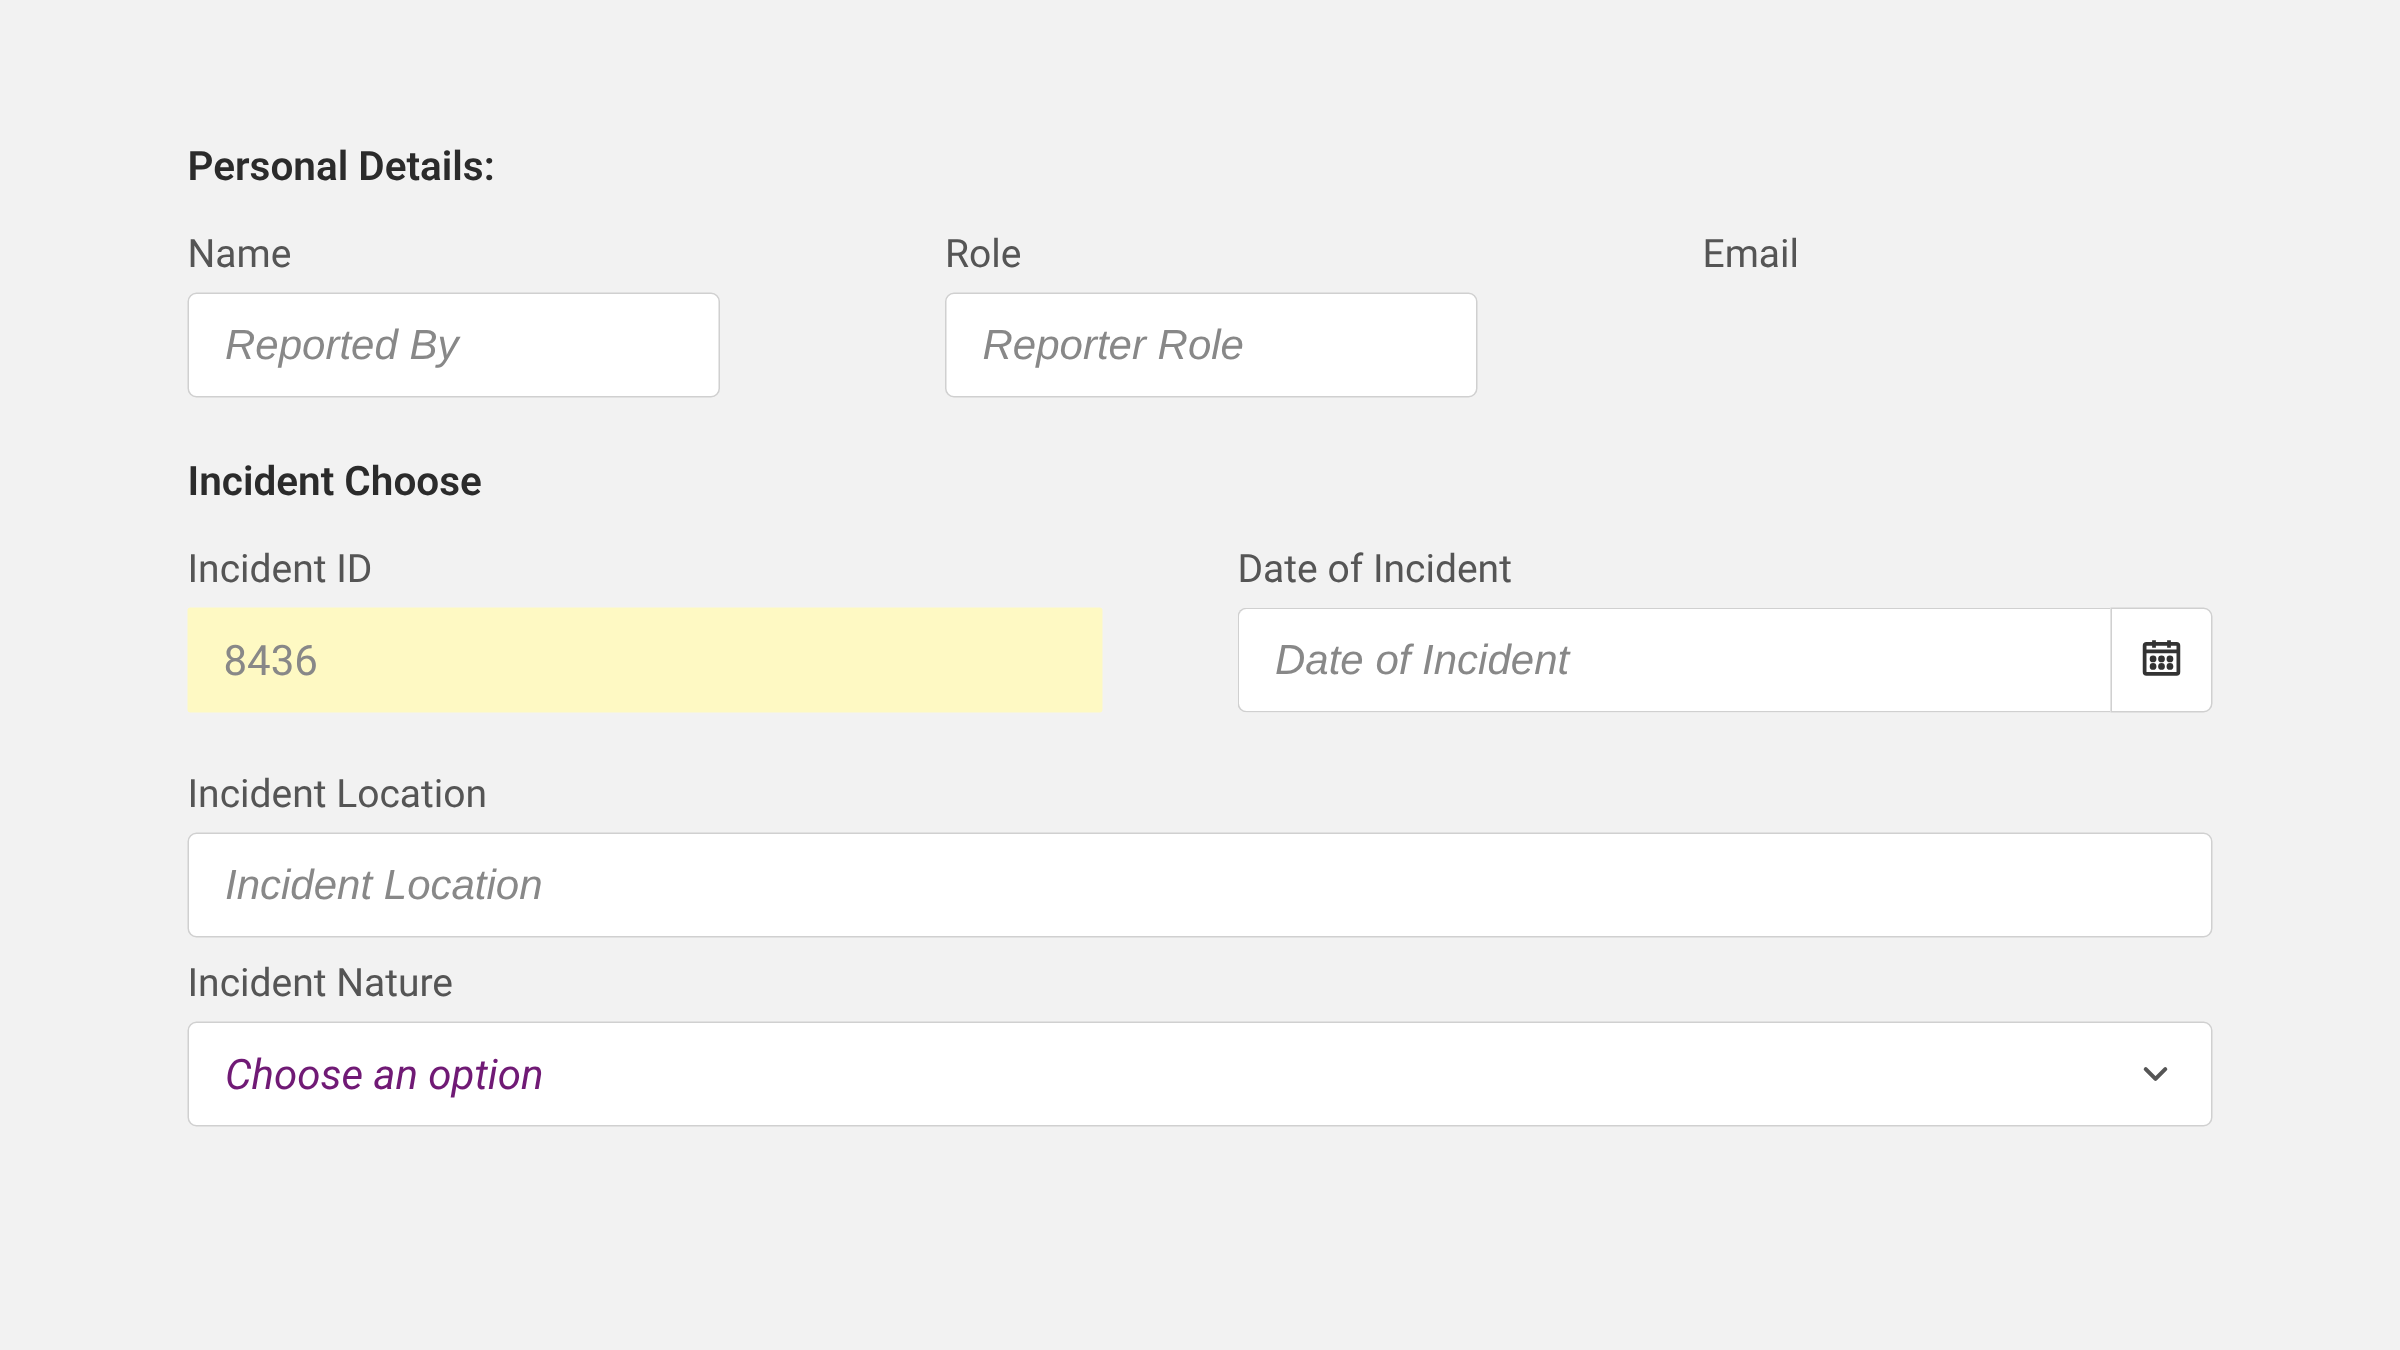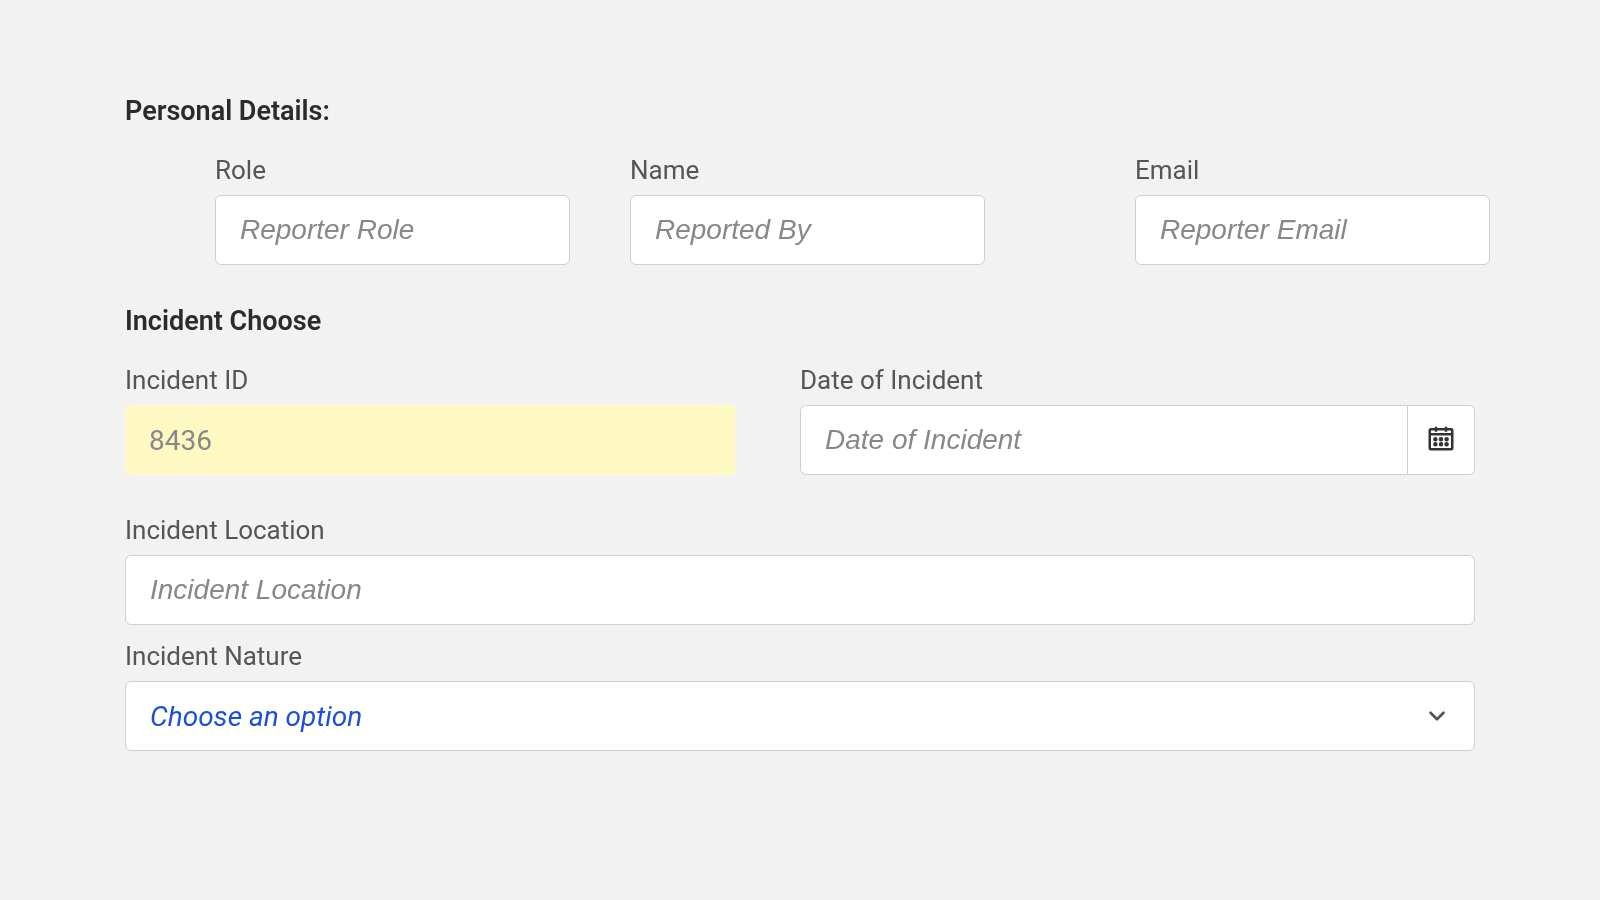--- a/index.html
+++ b/index.html
@@ -83,53 +83,52 @@
   }
   .select-box {
     width: 100%;
     height: 100%;
     border: 1px solid #d0d0d0;
     border-radius: 6px;
     background: #fff;
     padding: 0 24px;
     font-size: 28px;
     font-style: italic;
-    color: #1d4ed8;
+    color: #701a75;
     display: flex;
     align-items: center;
     justify-content: space-between;
     cursor: pointer;
   }
   .chevron {
     display: inline-flex;
   }
   
   .w-small { width: 355px; }
   .w-full  { width: 100%; }
-  .row-two { display: flex; gap: 65px; margin-bottom: 40px; }
+  .row-two { display: flex; gap: 90px; margin-bottom: 40px; }
   .row-two .field { flex: 1; }
   .full-row { margin-bottom: 16px; }
 </style>
 </head>
 <body>
 
 <h2 class="section-title">Personal Details:</h2>
 
 <div class="row">
+  <div class="field w-small">
+    <label class="field-label">Name</label>
+    <input class="text-input" type="text" placeholder="Reported By" style="">
+  </div>
   <div class="field w-small" style="margin-left:90px;">
     <label class="field-label">Role</label>
     <input class="text-input" type="text" placeholder="Reporter Role" style="">
   </div>
-  <div class="field w-small">
-    <label class="field-label">Name</label>
-    <input class="text-input" type="text" placeholder="Reported By" style="">
-  </div>
   <div class="field w-small" style="margin-left:90px;justify-content:space-between;">
     <label class="field-label">Email</label>
-    <input class="text-input" type="text" placeholder="Reporter Email" style="">
   </div>
 </div>
 
 <h2 class="section-title" style="margin-top:10px;">Incident Choose</h2>
 
 <div class="row-two">
   <div class="field" style="flex:0 0 610px;">
     <label class="field-label">Incident ID</label>
     <div class="readonly-box">8436</div>
   </div>

